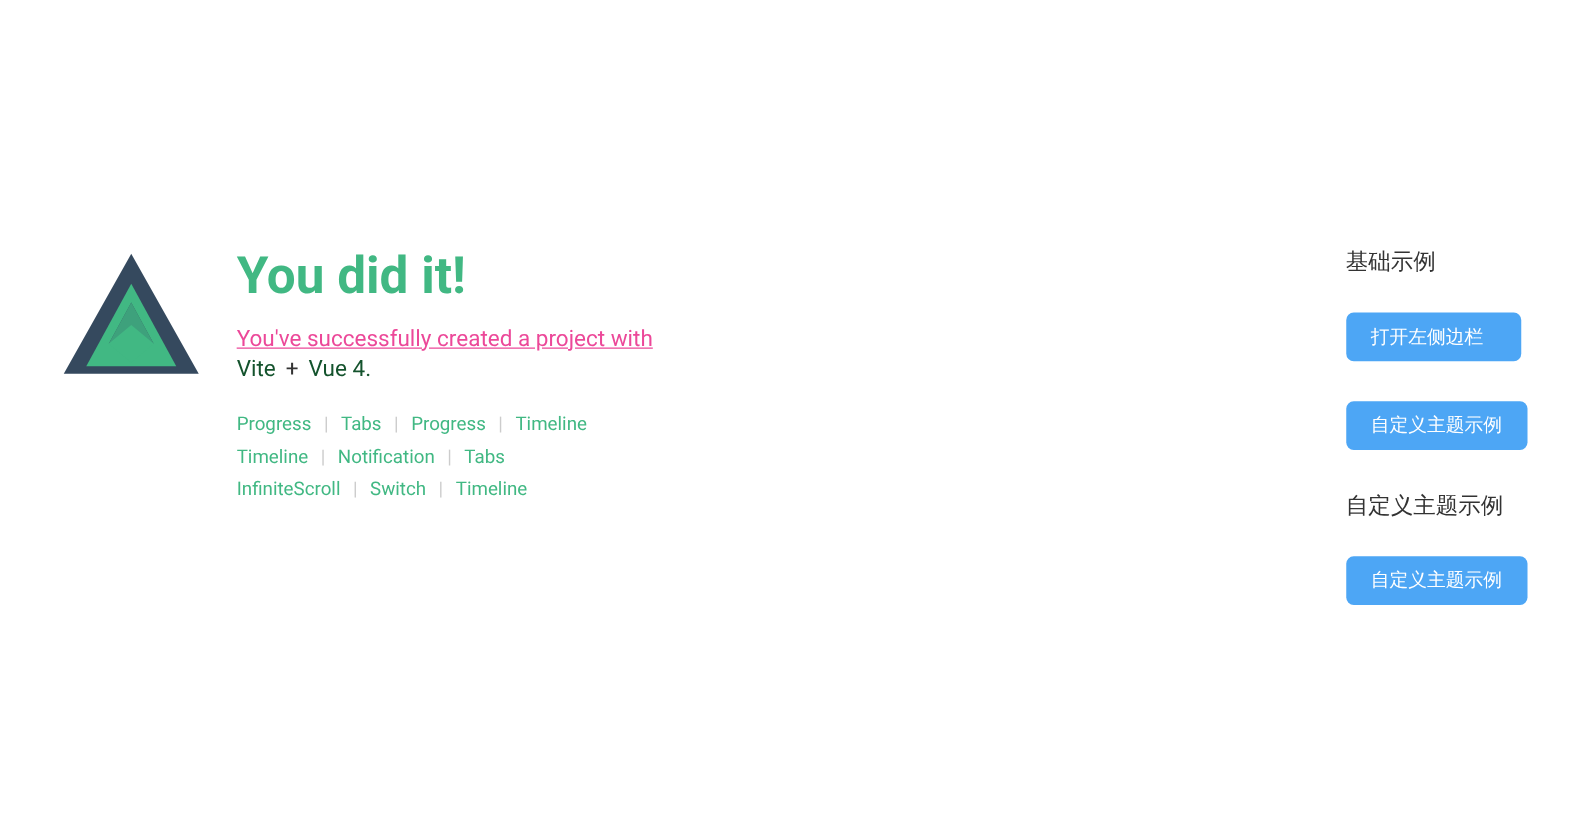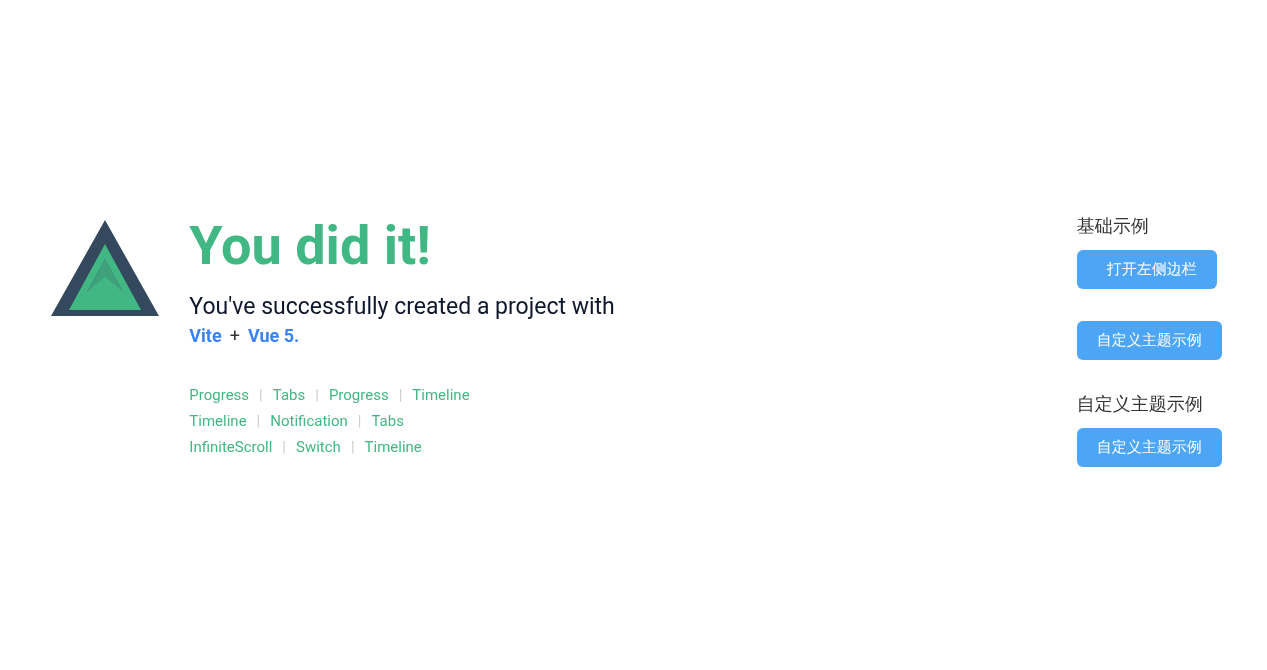--- a/index.html
+++ b/index.html
@@ -35,49 +35,50 @@
       flex-shrink: 0;
       margin-top: 10px;
     }
     .content-block {
       display: flex;
       flex-direction: column;
       gap: 12px;
       padding-top: 10px;
     }
     .main-title {
-      font-size: 54px;
+      font-size: 41px;
       font-weight: 700;
       color: #41b883;
       line-height: 1.2;
     }
     .subtitle {
-      font-size: 23px;
-      color: #0f172a;
+      font-size: 18px;
+      color: #ec4899;
       line-height: 1.5;
+      text-decoration: underline;
     }
     .subtitle-links {
       display: flex;
       align-items: center;
       gap: 8px;
       font-size: 18px;
     }
     .link-text {
-      color: #3b82f6;
-      font-weight: 700;
+      color: #14532d;
+      font-weight: 400;
     }
     .plus-sign {
       color: #333;
       font-size: 18px;
     }
     .nav-links {
       display: flex;
       flex-wrap: wrap;
       gap: 0;
-      margin-top: 24px;
+      margin-top: 8px;
     }
     .nav-link {
       color: #41b883;
       font-size: 15px;
       cursor: pointer;
       text-decoration: none;
       padding: 4px 0;
     }
     .nav-divider {
       color: #ccc;
@@ -91,38 +92,38 @@
     }
     .right-section {
       display: flex;
       flex-direction: column;
       gap: 32px;
       padding-top: 10px;
     }
     .example-block {
       display: flex;
       flex-direction: column;
-      gap: 12px;
+      gap: 29px;
     }
     .example-title {
       font-size: 18px;
       color: #333;
       font-weight: 400;
     }
     .example-button {
       background-color: #4da6f5;
       color: white;
       border: none;
       border-radius: 6px;
       padding: 10px 20px;
       font-size: 15px;
       cursor: pointer;
       width: fit-content;
       min-width: 140px;
-      text-align: right;
+      text-align: left;
     }
   </style>
 </head>
 <body>
 
 <div class="main-container">
 
   <div class="left-section">
 
     <div class="vue-logo">
@@ -138,21 +139,21 @@
     </div>
 
     <div class="content-block">
       <h1 class="main-title">You did it!</h1>
 
       <div>
         <span class="subtitle">You've successfully created a project with</span>
         <div class="subtitle-links">
           <span class="link-text">Vite</span>
           <span class="plus-sign">+</span>
-          <span class="link-text"><span>Vue 5</span><span>.</span></span>
+          <span class="link-text"><span>Vue 4</span><span>.</span></span>
         </div>
       </div>
 
       <div class="nav-links">
 
         <div class="nav-row">
           <a class="nav-link">Progress</a>
           <span class="nav-divider">|</span>
           <a class="nav-link">Tabs</a>
           <span class="nav-divider">|</span>

